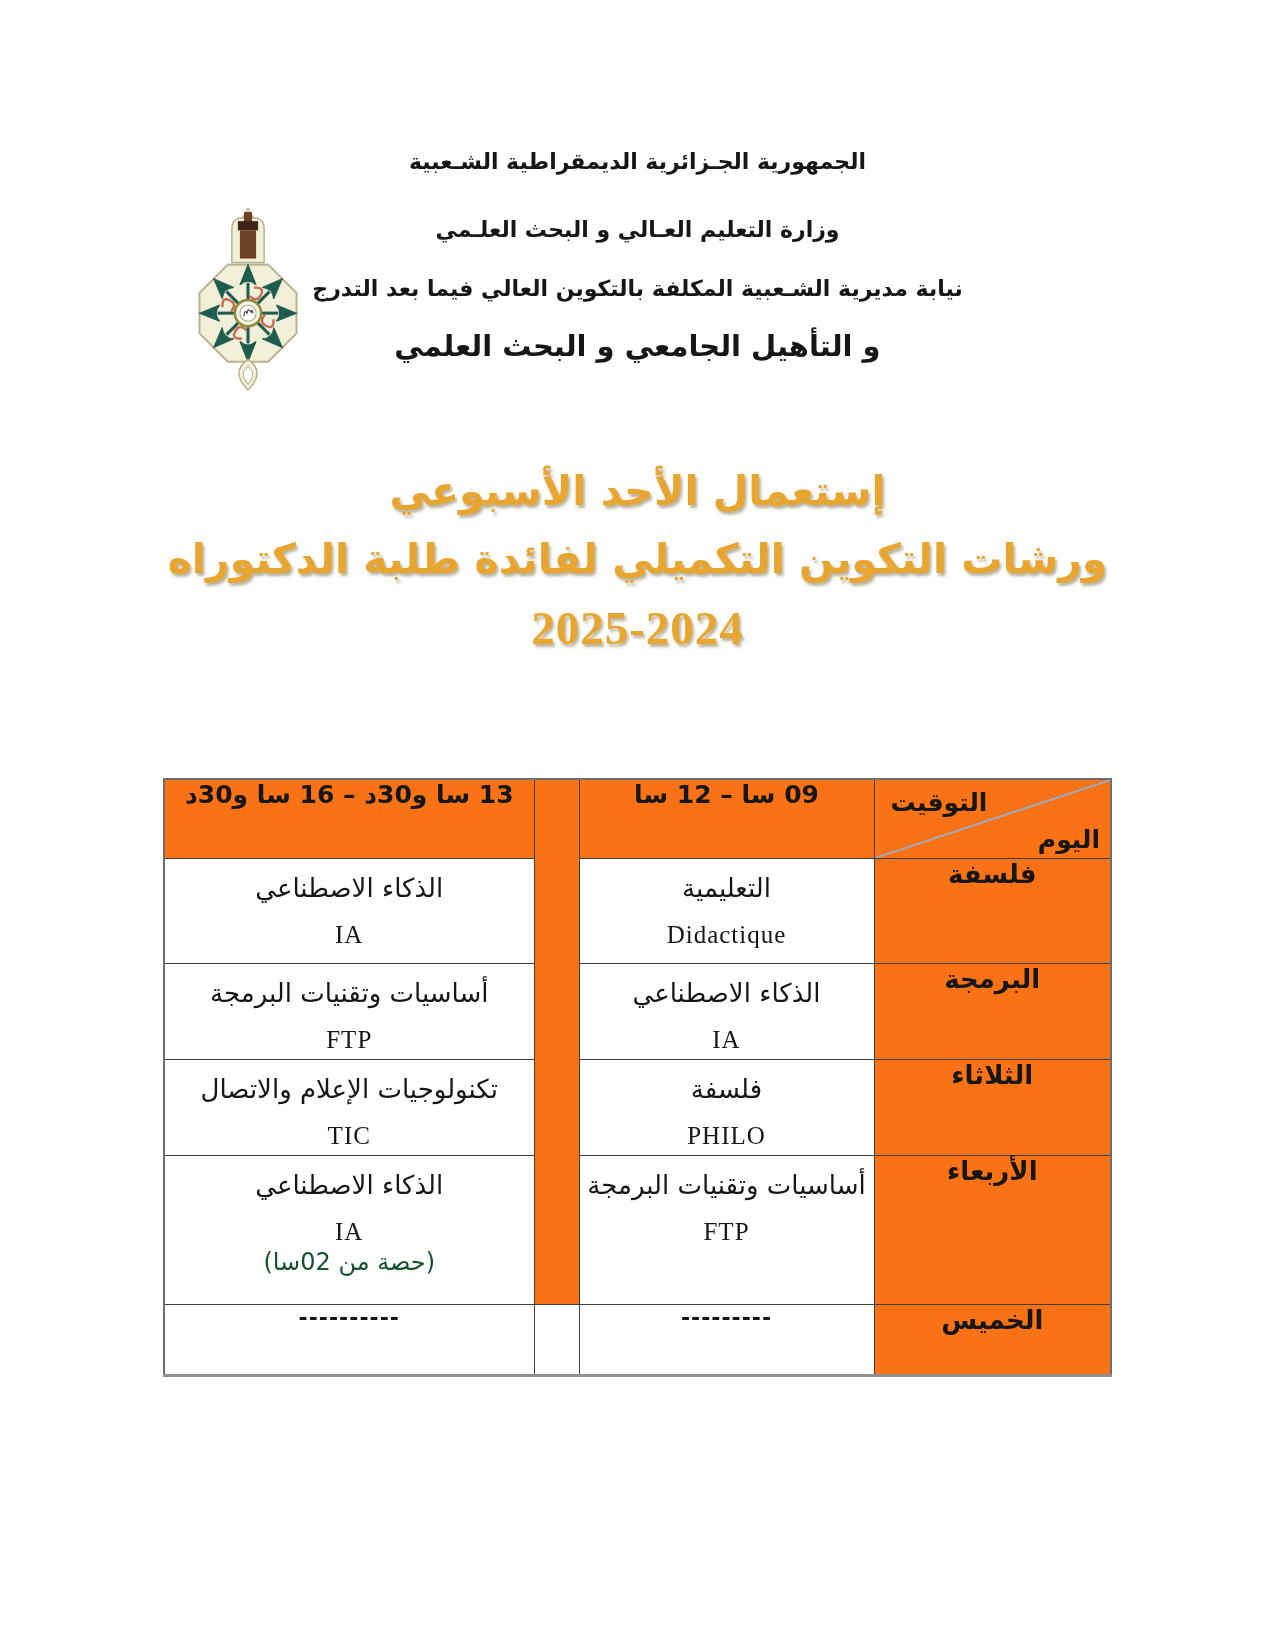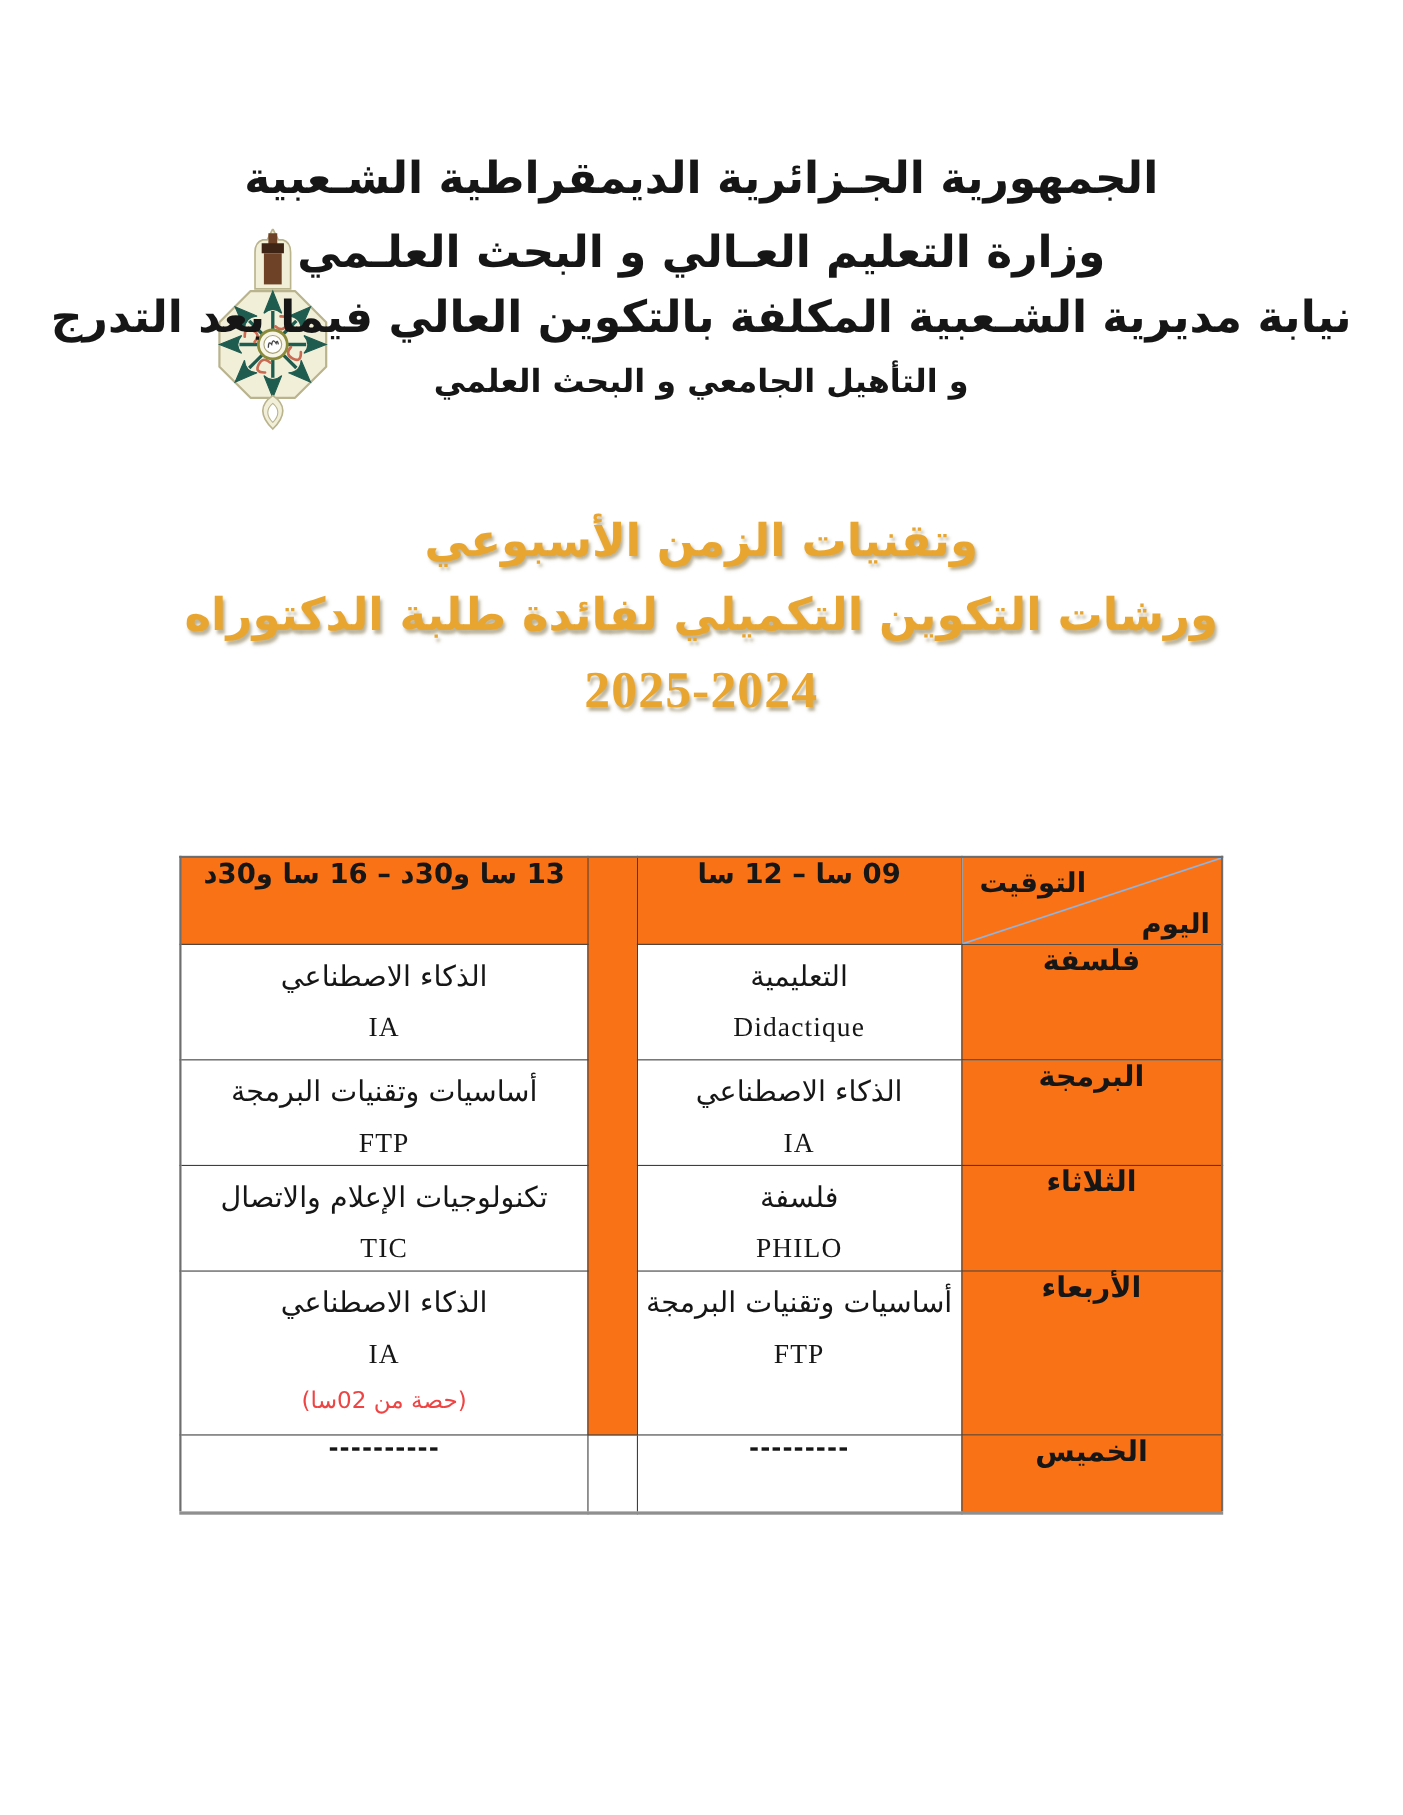--- a/index.html
+++ b/index.html
@@ -5,21 +5,21 @@
   html,body{margin:0;padding:0}
   body{
     width:1275px;height:1650px;position:relative;overflow:hidden;
     background:#ffffff;color:#161616;
     font-family:"DejaVu Sans",sans-serif;
   }
 
   
   .logo{position:absolute;left:184px;top:208px;width:128px;height:184px}
   .header-text{position:absolute;top:144px;left:0;width:100%;text-align:center;font-weight:bold}
-  .h-line{font-size:40px;line-height:36px}
+  .h-line{font-size:22px;line-height:36px}
   .h-line:nth-child(1){margin-bottom:32px}
   .h-line:nth-child(2){margin-bottom:23px}
   .h-line:nth-child(3){margin-bottom:21px}
   .h-line:nth-child(4){font-size:29px;margin-bottom:17px}
   .h-line:nth-child(5){font-size:29px}
 
   
   .title-block{
     position:absolute;top:466px;left:0;width:100%;text-align:center;font-weight:bold;
     color:#E8A52F;text-shadow:2px 3px 3px rgba(118,103,58,.5);
@@ -48,21 +48,21 @@
   .corner{position:relative}
   .corner svg{position:absolute;left:0;top:0;width:100%;height:100%}
   .corner .time{position:absolute;top:8px;left:16px;font-size:25px;font-weight:bold}
   .corner .day{position:absolute;bottom:4px;right:10px;font-size:25px;font-weight:bold}
 
   .col-head{font-weight:bold;font-size:25px;padding-top:12px}
   .day-cell{font-weight:bold;font-size:26px;padding-top:12px}
 
   .course .ar{font-size:26px;margin-top:13px;line-height:32px}
   .course .code{font-size:25px;margin-top:17px;font-family:"Liberation Serif",serif;letter-spacing:1px}
-  .course .note{font-size:21px;margin-top:15px;color:#ef4444}
+  .course .note{font-size:24px;margin-top:2px;color:#14532d}
   .dash-line{font-size:22px;font-weight:bold;letter-spacing:1px;padding-top:17px;direction:ltr}
 </style>
 </head>
 <body>
 
 <svg class="logo" viewBox="0 0 126 182" aria-hidden="true">
   <g>
     <path d="M47,54 L47,21 Q47,12 54,10 L58,10 L63,0 L68,10 L72,10 Q79,12 79,21 L79,54 Z" fill="#F2EFD9" stroke="#B9B48E" stroke-width="1.5"></path>
     <rect x="59" y="4" width="8" height="11" fill="#6E4226"></rect>
     <rect x="53" y="13" width="20" height="9" fill="#3E2414"></rect>
@@ -129,21 +129,21 @@
 </svg>
 
 <div class="header-text">
   <div class="h-line">الجمهورية الجـزائرية الديمقراطية الشـعبية</div>
   <div class="h-line">وزارة التعليم العـالي و البحث العلـمي</div>
   <div class="h-line">نيابة مديرية الشـعبية المكلفة بالتكوين العالي فيما بعد التدرج</div>
   <div class="h-line">و التأهيل الجامعي و البحث العلمي</div>
 </div>
 
 <div class="title-block">
-  <div class="t-line">وتقنيات الزمن الأسبوعي</div>
+  <div class="t-line">إستعمال الأحد الأسبوعي</div>
   <div class="t-line">ورشات التكوين التكميلي لفائدة طلبة الدكتوراه</div>
   <div class="t-years">2025-2024</div>
 </div>
 
 <table class="schedule">
   <colgroup>
     <col style="width:237px">
       <col style="width:295px">
       <col style="width:45px">
       <col style="width:370px">

